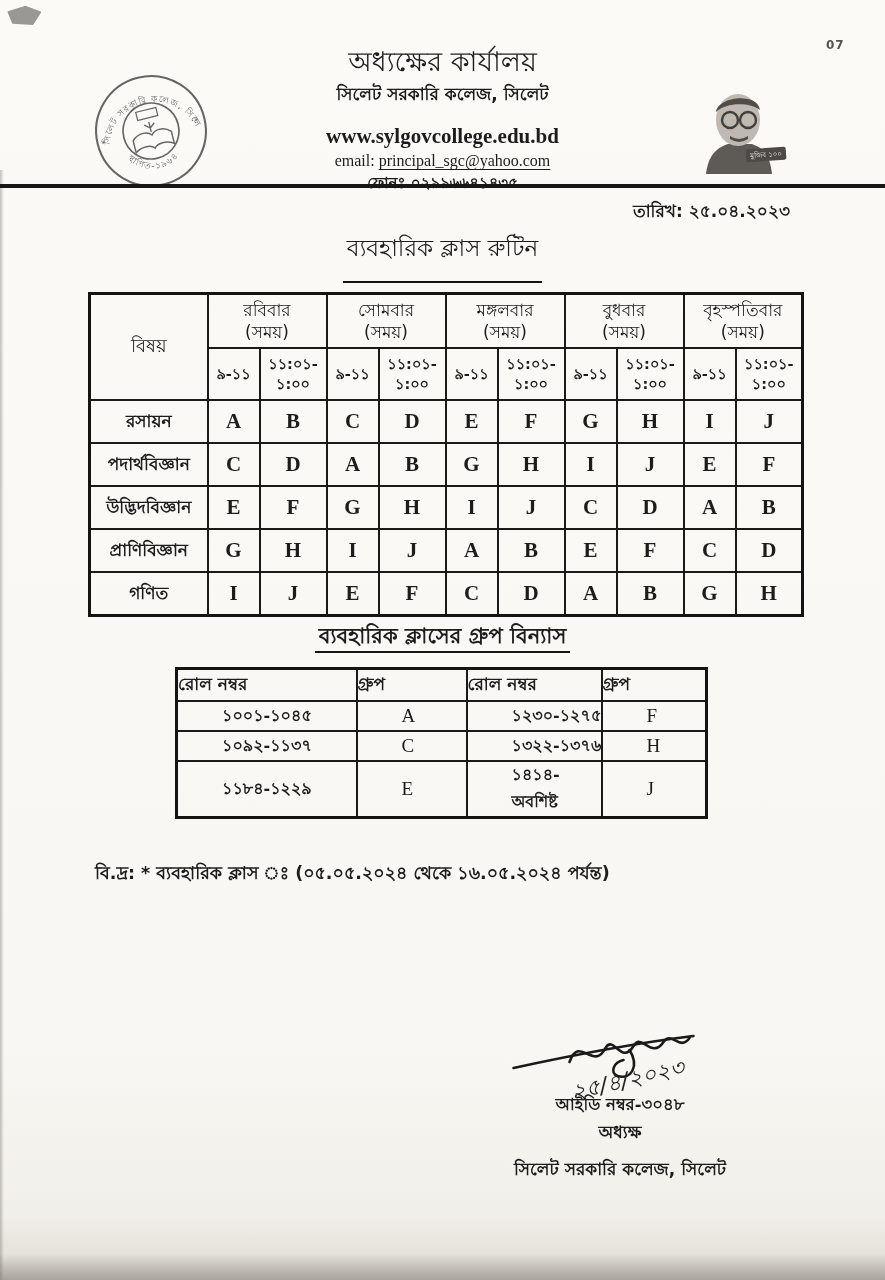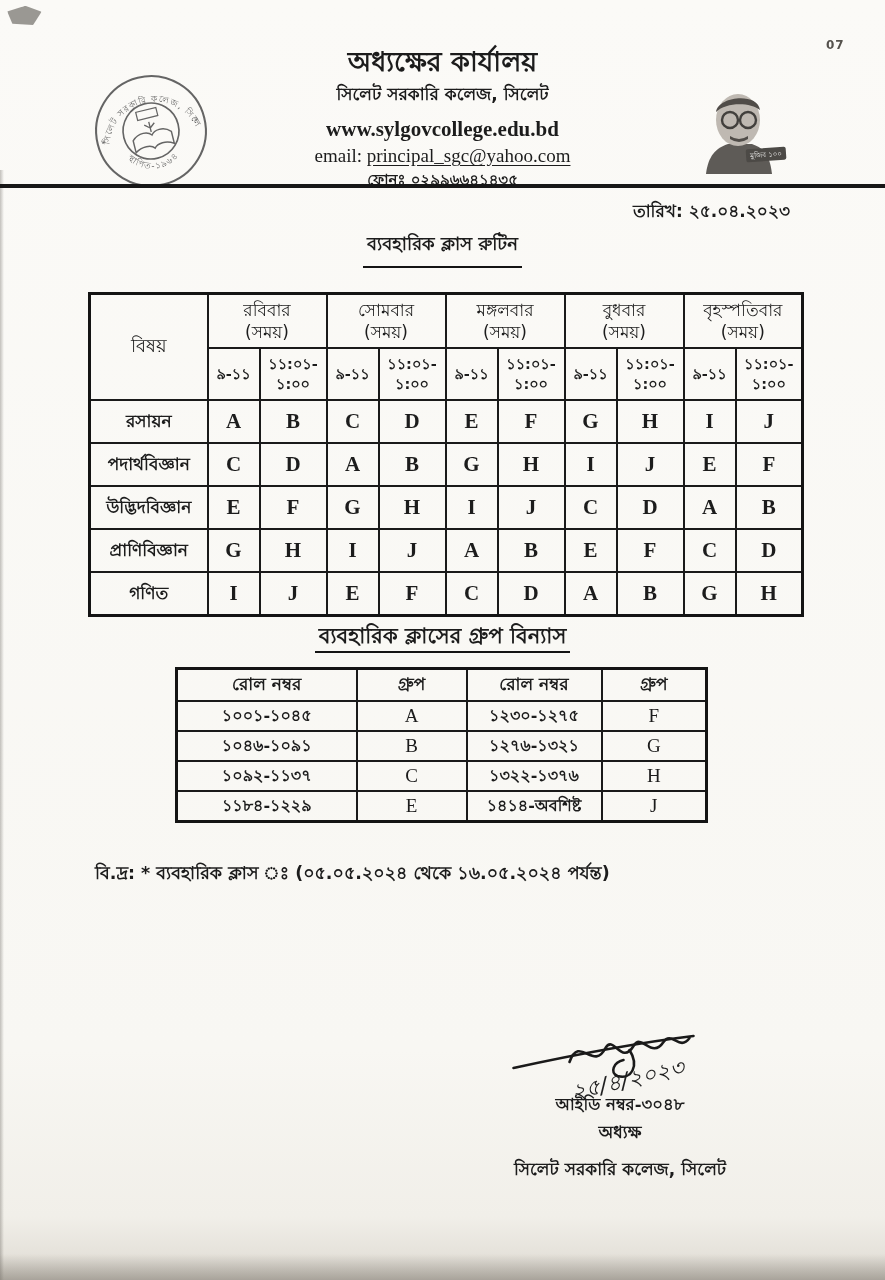--- a/index.html
+++ b/index.html
@@ -22,54 +22,54 @@
     transform:rotate(-8deg);
     clip-path:polygon(0 15%,55% 0,100% 40%,70% 100%,10% 80%);
   }
   .page-number{
     position:absolute;left:826px;top:38px;
     font-size:12px;font-weight:bold;color:#55524d;letter-spacing:1px;
   }
   
   .letterhead{position:absolute;top:42px;left:0;width:100%;text-align:center;line-height:1.25;}
   .lh-govt{font-size:18px;font-weight:700;}
-  .lh-office{font-size:27px;font-weight:700;margin-top:3px;}
+  .lh-office{font-size:27px;font-weight:400;margin-top:3px;}
   .lh-college{font-size:17px;font-weight:700;margin-top:5px;}
-  .lh-web{font-size:21px;font-weight:700;margin-top:11px;font-family:"Liberation Serif",serif;}
-  .lh-email{font-size:19px;margin-top:2px;font-family:"Liberation Serif",serif;}
+  .lh-web{font-size:21px;font-weight:700;margin-top:18px;font-family:"Liberation Serif",serif;}
+  .lh-email{font-size:16px;margin-top:2px;font-family:"Liberation Serif",serif;}
   .email-u{text-decoration:underline;text-underline-offset:3px;}
   .lh-phone{font-size:15px;font-weight:700;margin-top:3px;}
   
   .seal{position:absolute;left:92px;top:72px;width:118px;height:118px;transform:rotate(-14deg);opacity:.85;}
   .mujib{position:absolute;left:690px;top:82px;width:100px;height:102px;opacity:.9;}
   
   .rule{position:absolute;left:0;top:184px;width:885px;height:4px;background:#171717;}
   .doc-date{position:absolute;right:95px;top:198px;font-size:17px;font-weight:700;}
   
   .title1-wrap{position:absolute;top:230px;left:0;width:100%;text-align:center;}
   .title2-wrap{position:absolute;top:620px;left:0;width:100%;text-align:center;}
-  .u-title{font-size:18px;font-weight:700;border-bottom:2.5px solid #141414;padding:0 4px 12px;}
+  .u-title{font-size:23px;font-weight:400;border-bottom:2.5px solid #141414;padding:0 4px 20px;}
   .u-title2{font-size:21px;font-weight:700;border-bottom:2.5px solid #141414;padding:0 4px 3px;}
   
   table{border-collapse:collapse;table-layout:fixed;}
   .routine-table{position:absolute;left:88px;top:292px;width:712px;border:3px solid #141414;}
   .routine-table th,.routine-table td{border:2px solid #1a1a1a;text-align:center;vertical-align:middle;padding:0;}
   .c-sub{width:118px;}.c-a{width:52px;}.c-b{width:67px;}
   .subject-head{font-size:18px;font-weight:400;}
   .day-head{height:52px;font-size:17px;font-weight:400;line-height:1.3;}
   .time-head{height:50px;font-size:14.5px;font-weight:700;white-space:pre-line;line-height:1.4;}
   .routine-table tbody td{height:41px;}
   .subject-cell{font-size:17px;font-weight:700;}
   .letter-cell{font-family:"Liberation Serif",serif;font-size:21px;font-weight:700;}
   
   .group-table{position:absolute;left:175px;top:667px;width:530px;border:3px solid #141414;}
-  .group-table th,.group-table td{border:2px solid #1a1a1a;text-align:center;vertical-align:middle;padding:0;}
+  .group-table th,.group-table td{border:2px solid #1a1a1a;text-align:left;vertical-align:middle;padding:0;}
   .g-c1{width:180px;}.g-c2{width:110px;}.g-c3{width:135px;}.g-c4{width:105px;}
   .group-table thead th{height:30px;font-size:17px;font-weight:700;}
-  .group-table tbody td{height:28px;}
+  .group-table tbody td{height:28px;padding-left:44px;}
   .roll-cell{font-size:16px;font-weight:700;}
   .glabel-cell{font-family:"Liberation Serif",serif;font-size:19px;}
   
   .note-line{position:absolute;left:95px;top:860px;font-size:17.5px;font-weight:700;}
   .bullet-row{position:absolute;left:106px;top:901px;width:668px;display:flex;gap:12px;}
   .bullet{font-size:11px;line-height:2.6;}
   .bullet::before{content:"●";}
   .bullet-text{font-size:17.5px;font-weight:600;line-height:1.75;}
   
   .signature{position:absolute;left:505px;top:1016px;width:255px;height:96px;}
@@ -285,26 +285,20 @@
       </tr>
     </thead>
     <tbody id="group-body">
         <tr>
           <td class="roll-cell">১০০১-১০৪৫</td>
           <td class="glabel-cell">A</td>
           <td class="roll-cell">১২৩০-১২৭৫</td>
           <td class="glabel-cell">F</td>
         </tr>
         <tr>
-          <td class="roll-cell">১০৪৬-১০৯১</td>
-          <td class="glabel-cell">B</td>
-          <td class="roll-cell">১২৭৬-১৩২১</td>
-          <td class="glabel-cell">G</td>
-        </tr>
-        <tr>
           <td class="roll-cell">১০৯২-১১৩৭</td>
           <td class="glabel-cell">C</td>
           <td class="roll-cell">১৩২২-১৩৭৬</td>
           <td class="glabel-cell">H</td>
         </tr>
         <tr>
           <td class="roll-cell">১১৮৪-১২২৯</td>
           <td class="glabel-cell">E</td>
           <td class="roll-cell">১৪১৪-অবশিষ্ট</td>
           <td class="glabel-cell">J</td>

